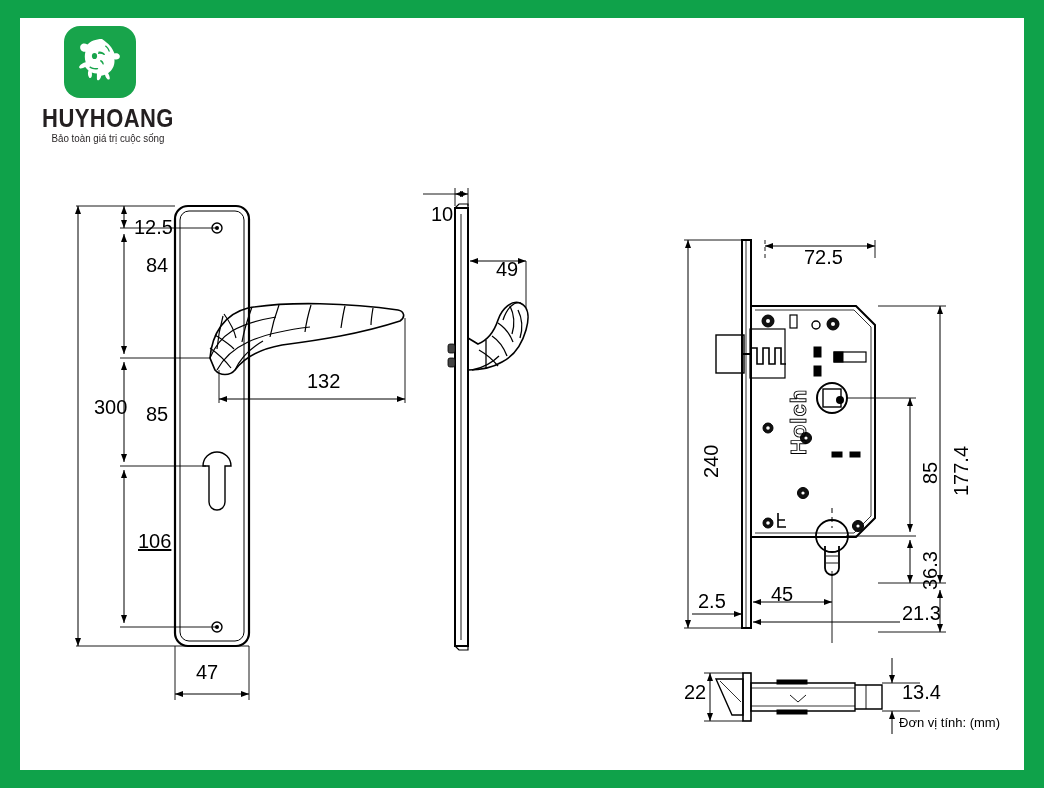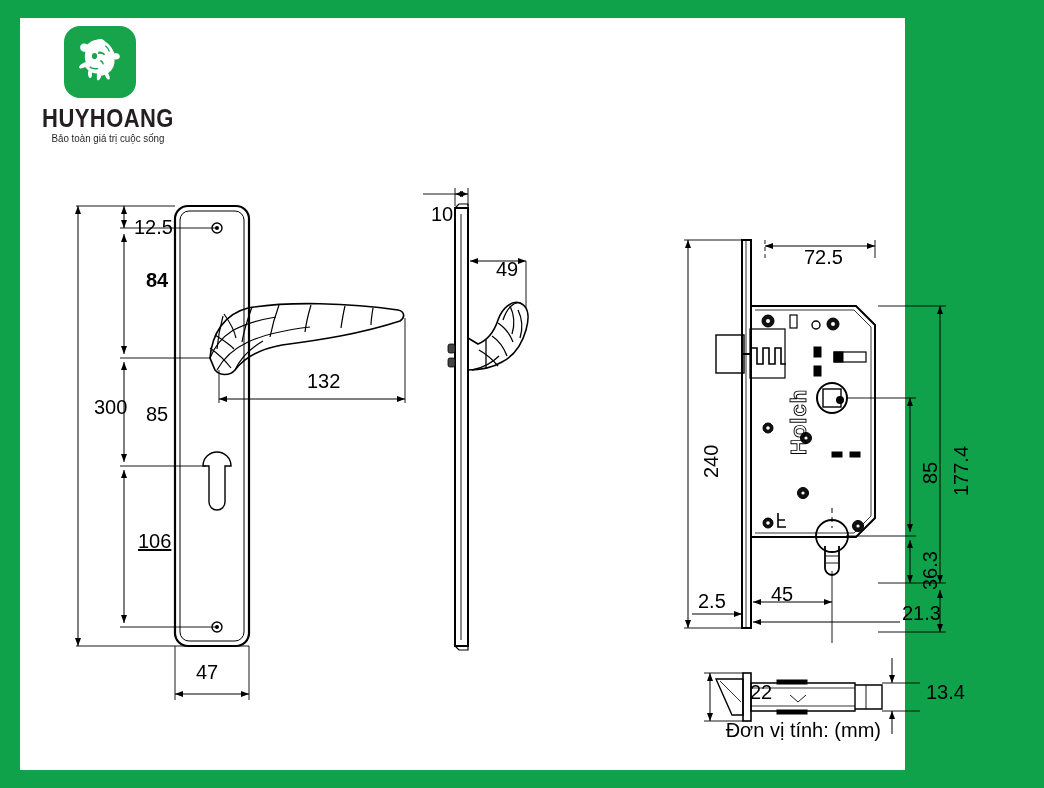--- a/index.html
+++ b/index.html
@@ -11,21 +11,21 @@
   }
   #page {
     position: relative;
     width: 1044px; height: 788px;
     background: #0fa24a;
     overflow: hidden;
   }
   #sheet {
     position: absolute;
     left: 20px; top: 18px;
-    width: 885px; height: 752px;
+    width: 1004px; height: 752px;
     background: #ffffff;
   }
   
   #logo-block {
     position: absolute; left: 8px; top: 8px;
     width: 160px; height: 128px;
   }
   #logo-mark {
     position: absolute; left: 36px; top: 0px;
     width: 72px; height: 72px;
@@ -64,22 +64,22 @@
     font-size: 20px;
     color: #000000;
     white-space: nowrap;
   }
   .dimtext.vert {
     transform-origin: left top;
     transform: rotate(-90deg);
   }
   #unit-caption {
     position: absolute;
-    right: 24px; bottom: 28px;
-    font-size: 20px;
+    right: 24px; bottom: 40px;
+    font-size: 13px;
     color: #000000;
     white-space: nowrap;
   }
 </style>
 </head>
 <body>
 
 <div id="page">
   <div id="sheet">
 
@@ -309,38 +309,38 @@
           <line x1="872" y1="640" x2="872" y2="665" marker-end="url(#ar)"></line>
           <line x1="872" y1="716" x2="872" y2="693" marker-end="url(#ar)"></line>
           <line x1="862" y1="665" x2="900" y2="665" stroke-width="0.9"></line>
           <line x1="862" y1="693" x2="900" y2="693" stroke-width="0.9"></line>
         </g>
 
       </g>
     </svg>
 
     <div class="dimtext" style="left:114px; top:160px;margin-top:38px;">12.5</div>
-    <div class="dimtext" style="left:126px; top:251px;font-weight:bold;">84</div>
+    <div class="dimtext" style="left:126px; top:236px;">84</div>
     <div class="dimtext" style="left:126px; top:385px;">85</div>
     <div class="dimtext" style="left:118px; top:512px;text-decoration:underline;">106</div>
     <div class="dimtext" style="left:74px; top:378px;">300</div>
     <div class="dimtext" style="left:176px; top:643px;">47</div>
     <div class="dimtext" style="left:287px; top:352px;">132</div>
 
     <div class="dimtext" style="left:411px; top:146px;margin-top:39px;">10</div>
     <div class="dimtext" style="left:476px; top:240px;">49</div>
 
     <div class="dimtext vert" style="left:680px; top:460px;">240</div>
     <div class="dimtext" style="left:784px; top:228px;">72.5</div>
     <div class="dimtext vert" style="left:899px; top:466px;">85</div>
     <div class="dimtext vert" style="left:899px; top:572px;">36.3</div>
     <div class="dimtext vert" style="left:930px; top:478px;">177.4</div>
     <div class="dimtext" style="left:882px; top:584px;">21.3</div>
     <div class="dimtext" style="left:678px; top:572px;">2.5</div>
     <div class="dimtext" style="left:751px; top:565px;">45</div>
 
-    <div class="dimtext" style="left:730px; top:663px;">22</div>
-    <div class="dimtext" style="left:882px; top:663px;margin-left:24px;">13.4</div>
+    <div class="dimtext" style="left:664px; top:663px;">22</div>
+    <div class="dimtext" style="left:882px; top:663px;">13.4</div>
 
     <div id="unit-caption">Đơn vị tính: (mm)</div>
 
   </div>
 </div>
 
 </body></html>

